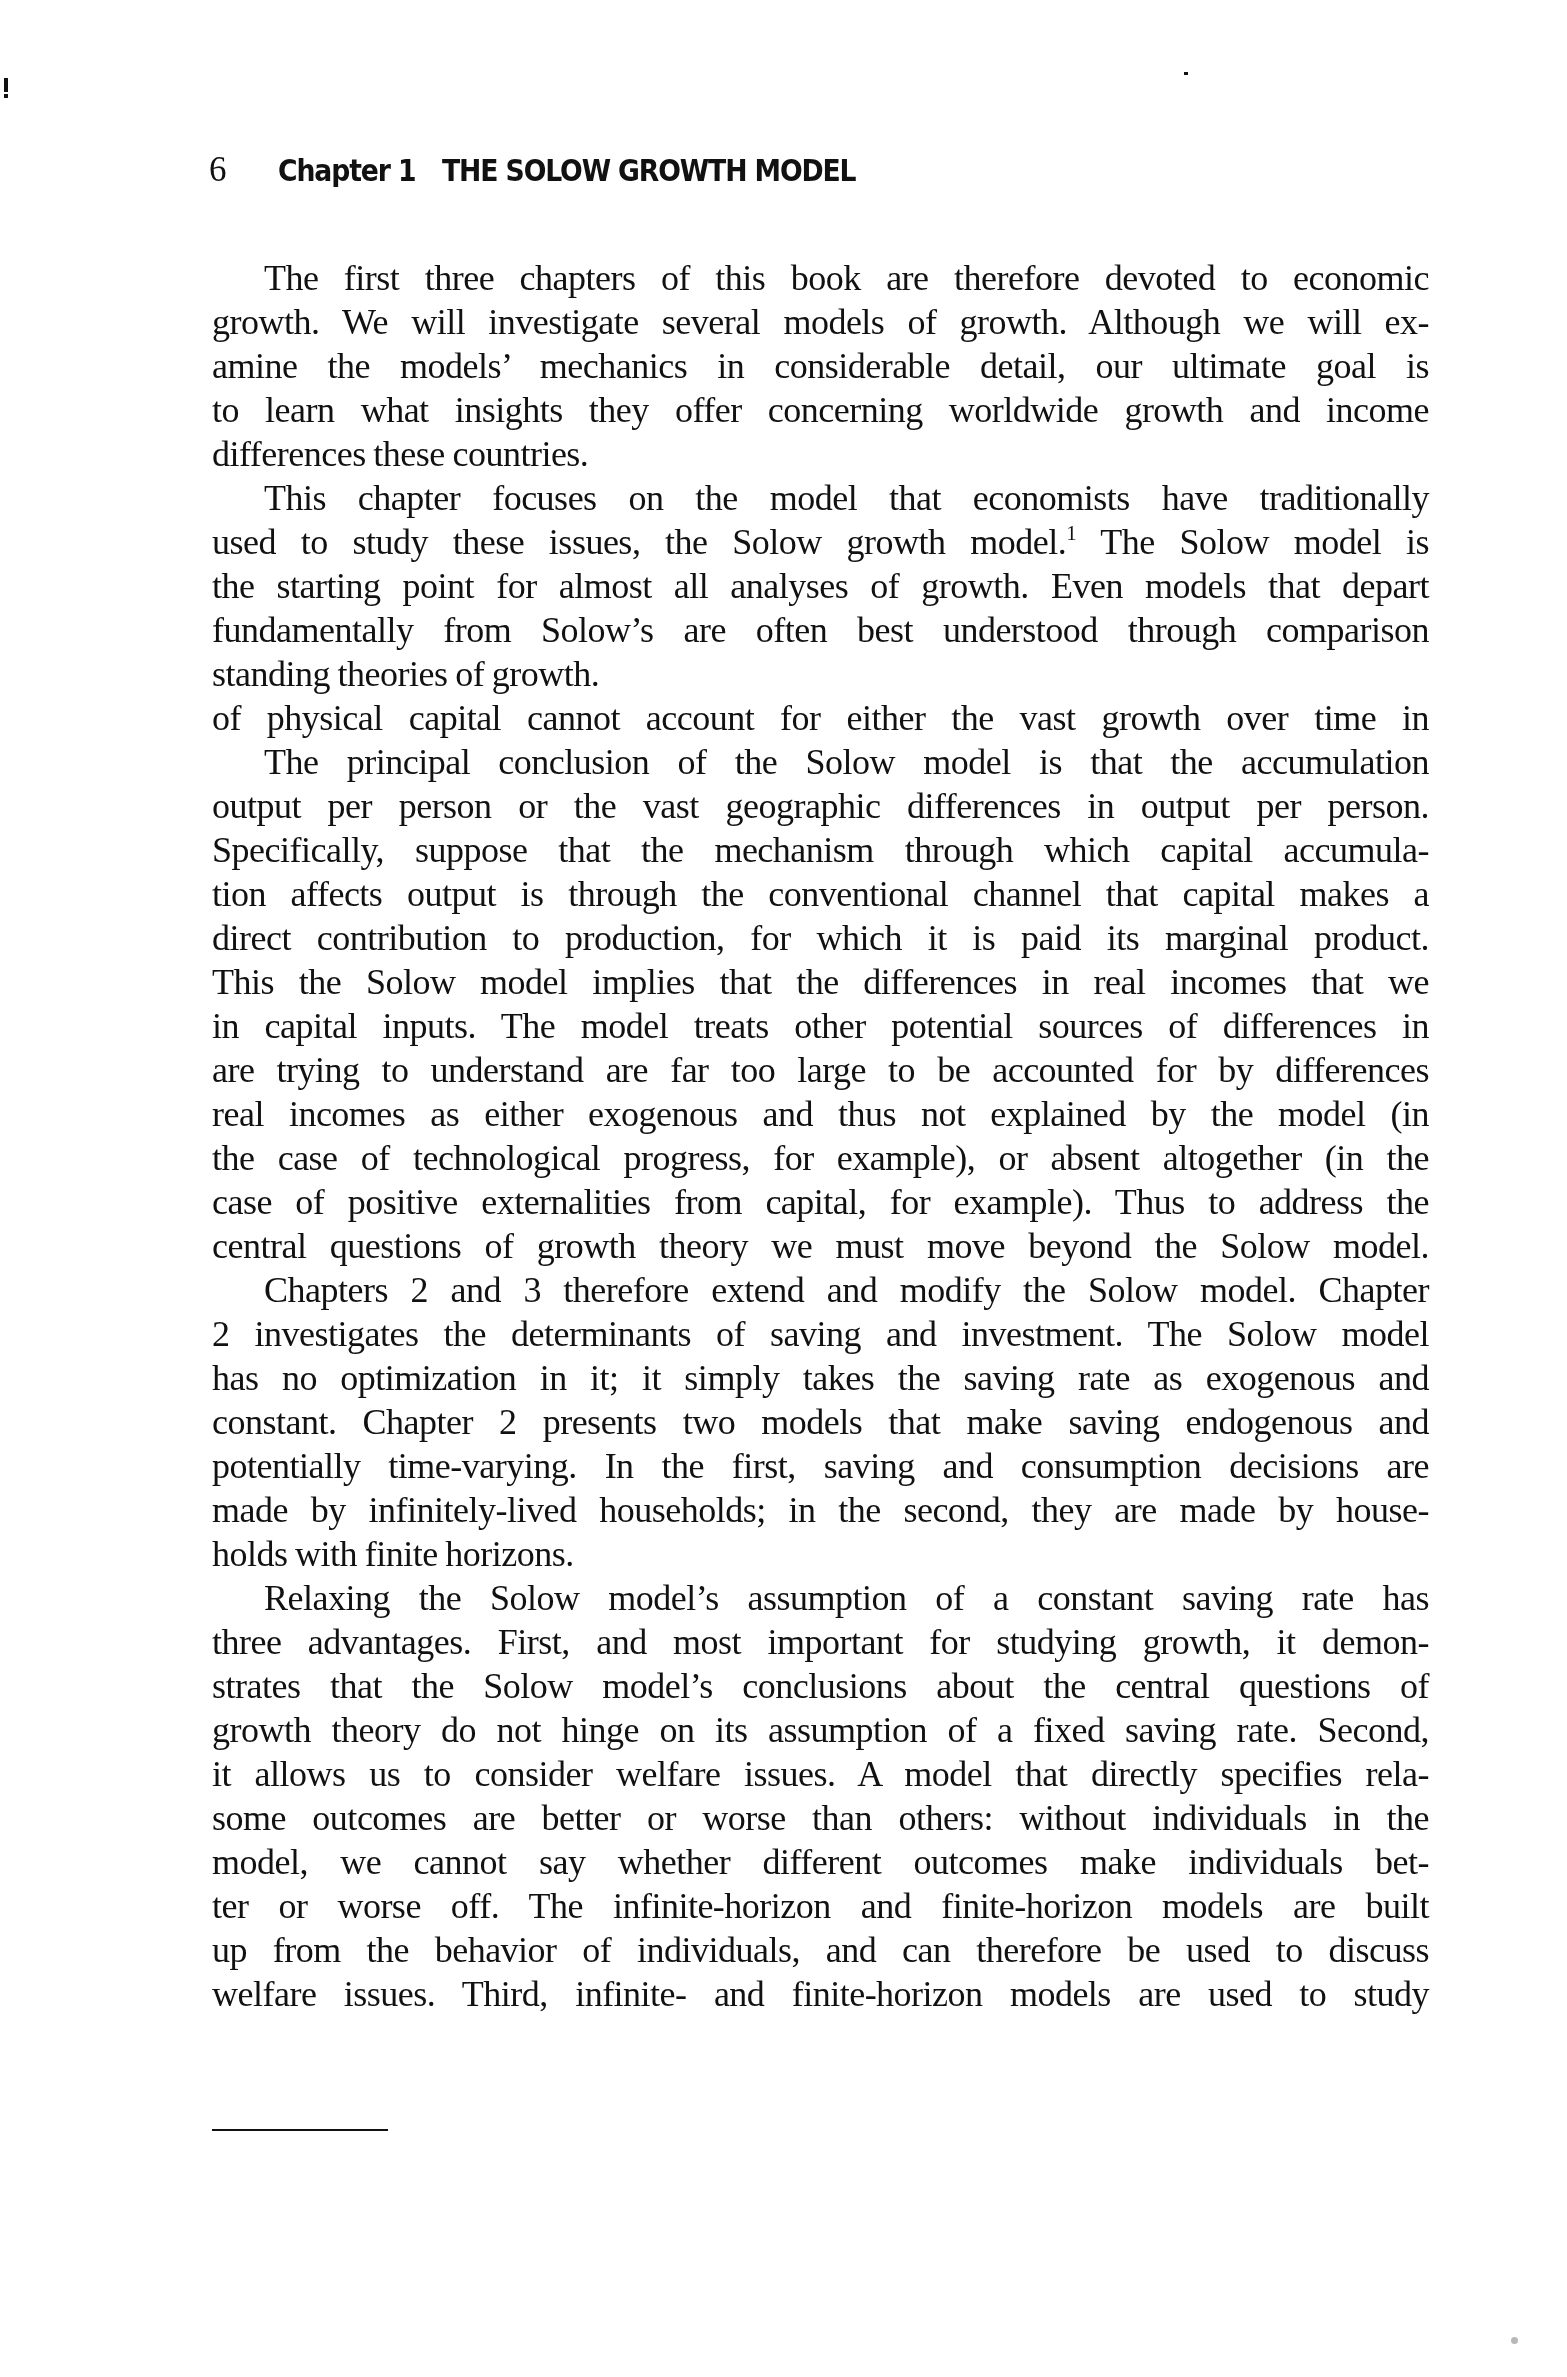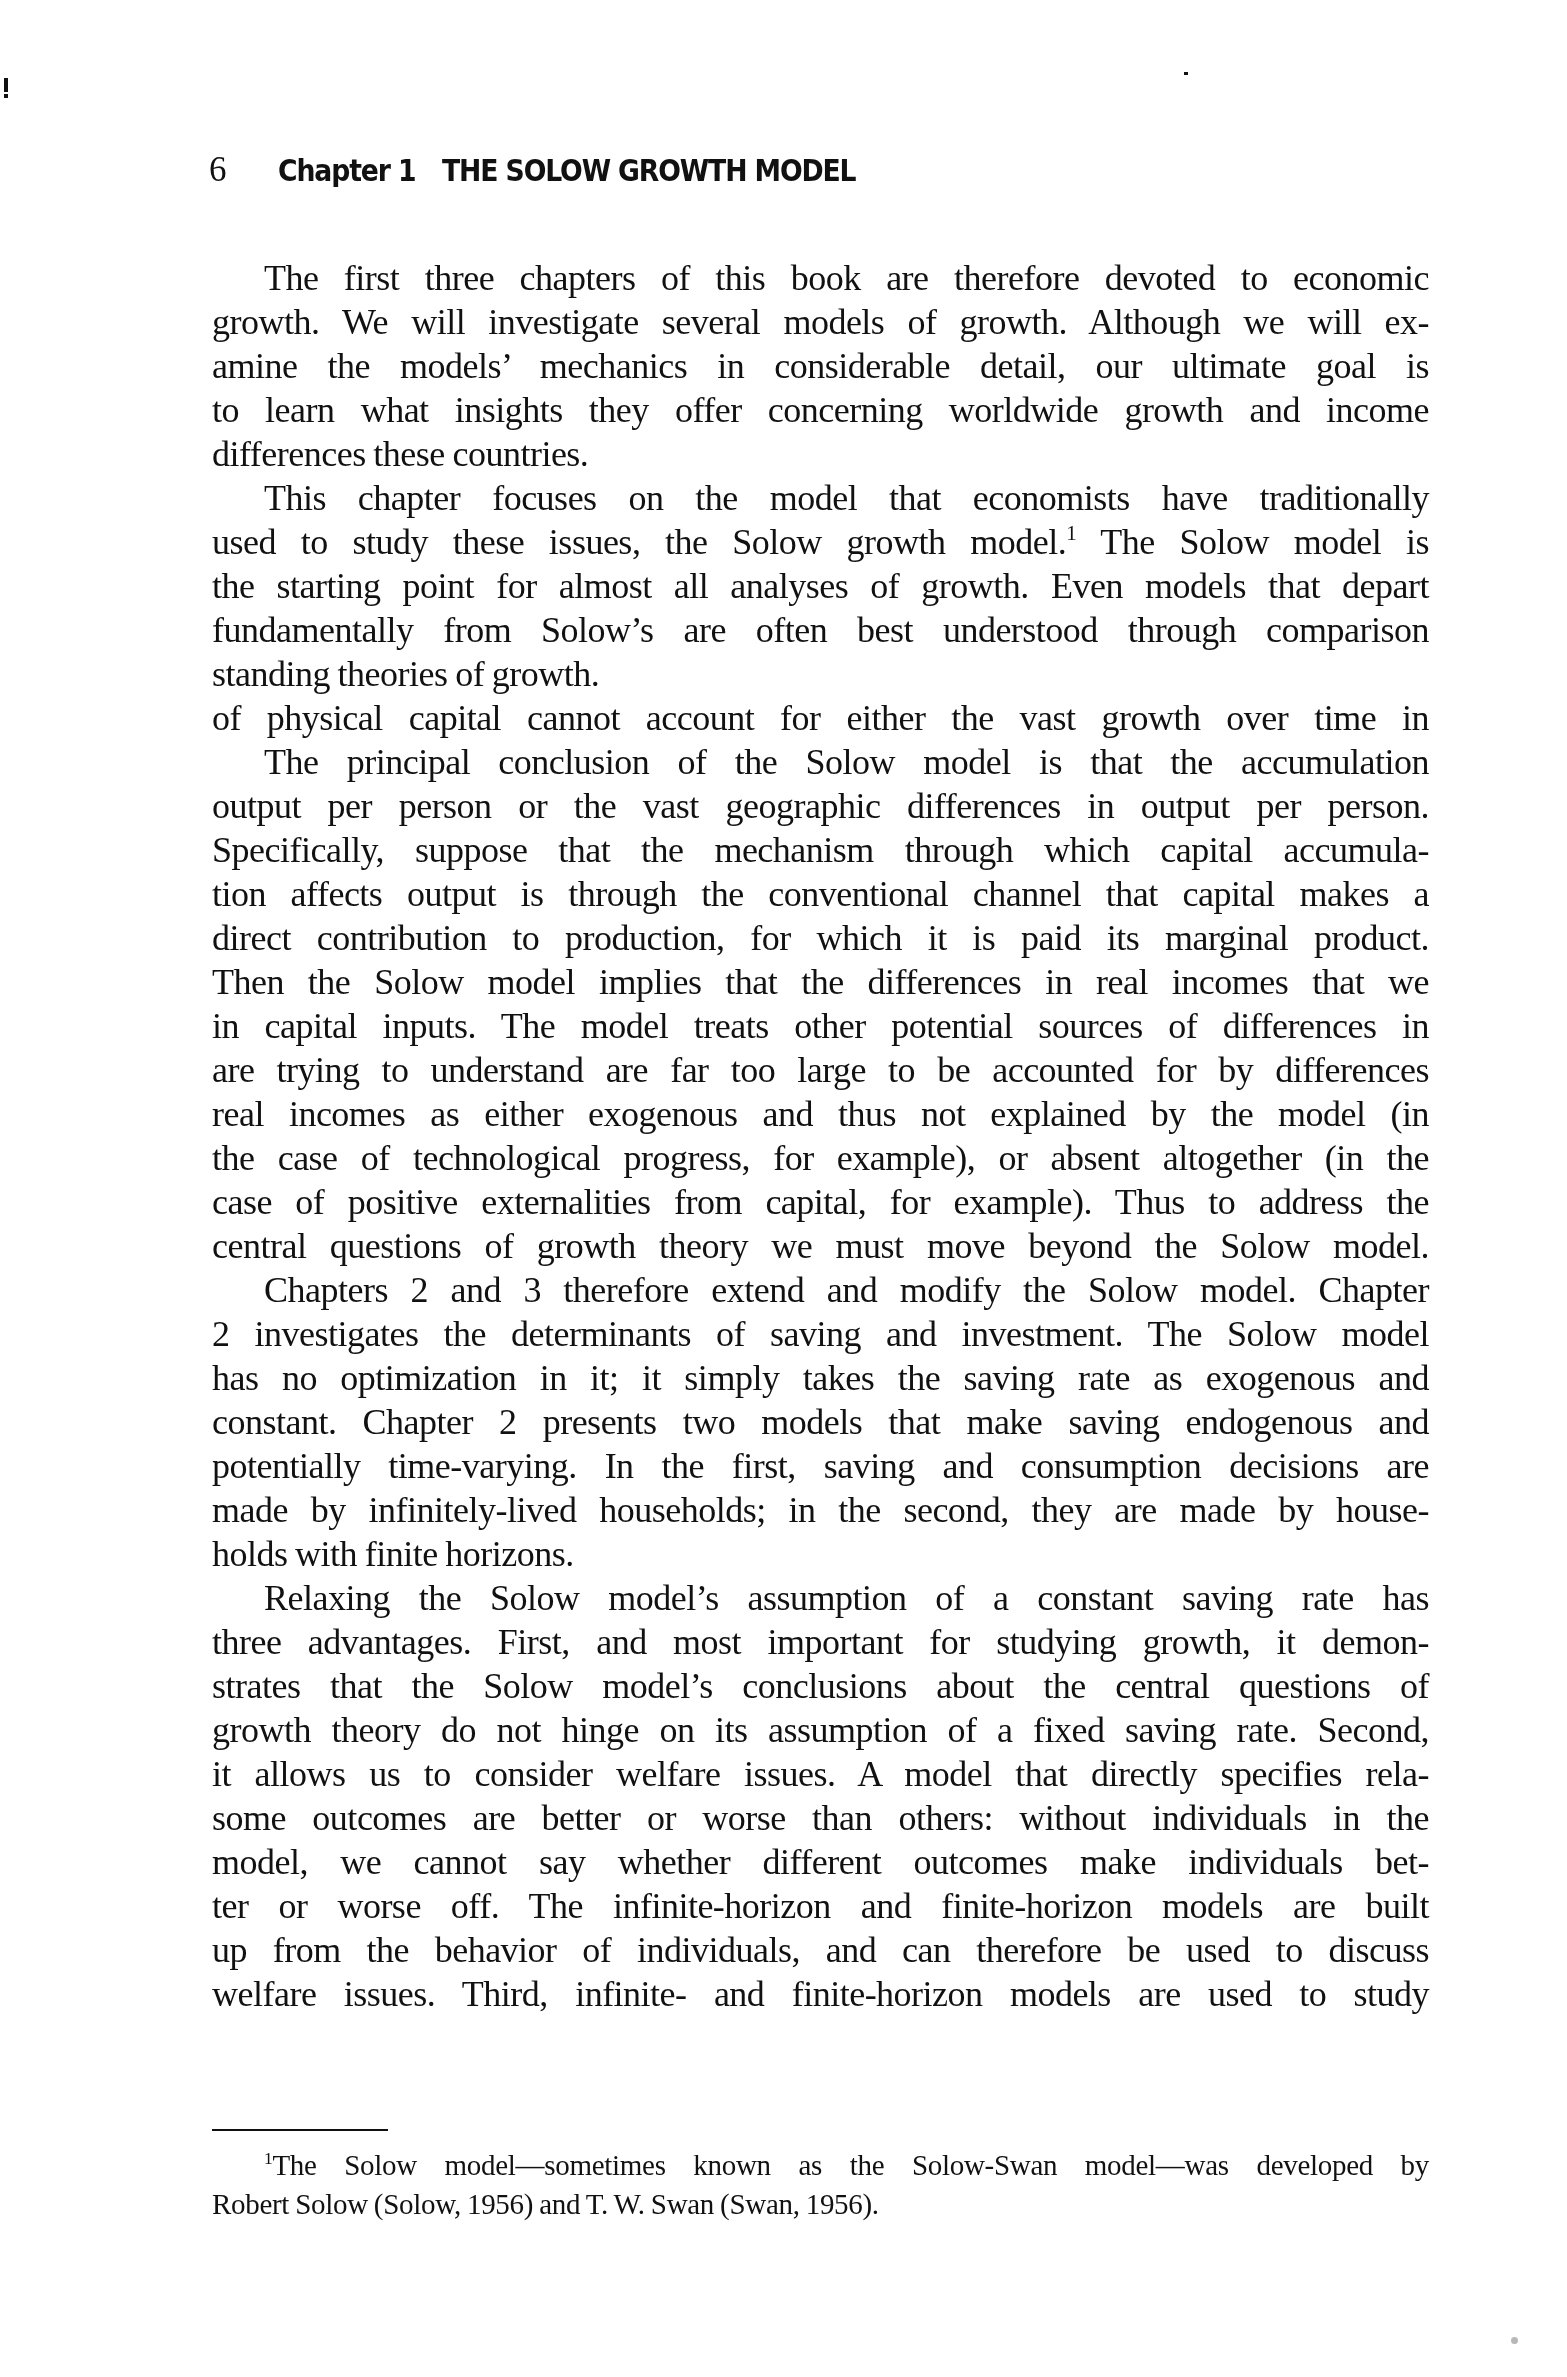--- a/index.html
+++ b/index.html
@@ -56,21 +56,21 @@
       <span class="line last">standing theories of growth.</span>
     </div>
 
     <div>
       <span class="line">of physical capital cannot account for either the vast growth over time in</span>
       <span class="line indent">The principal conclusion of the Solow model is that the accumulation</span>
       <span class="line">output per person or the vast geographic differences in output per person.</span>
       <span class="line">Specifically, suppose that the mechanism through which capital accumula-</span>
       <span class="line">tion affects output is through the conventional channel that capital makes a</span>
       <span class="line">direct contribution to production, for which it is paid its marginal product.</span>
-      <span class="line">Then the Solow model implies that the differences in real incomes that we</span>
+      <span class="line">This the Solow model implies that the differences in real incomes that we</span>
       <span class="line">in capital inputs. The model treats other potential sources of differences in</span>
       <span class="line">are trying to understand are far too large to be accounted for by differences</span>
       <span class="line">real incomes as either exogenous and thus not explained by the model (in</span>
       <span class="line">the case of technological progress, for example), or absent altogether (in the</span>
       <span class="line">case of positive externalities from capital, for example). Thus to address the</span>
       <span class="line">central questions of growth theory we must move beyond the Solow model.</span>
     </div>
 
     <div>
       <span class="line indent">Chapters 2 and 3 therefore extend and modify the Solow model. Chapter</span>
@@ -91,19 +91,15 @@
       <span class="line">some outcomes are better or worse than others: without individuals in the</span>
       <span class="line">model, we cannot say whether different outcomes make individuals bet-</span>
       <span class="line">ter or worse off. The infinite-horizon and finite-horizon models are built</span>
       <span class="line">up from the behavior of individuals, and can therefore be used to discuss</span>
       <span class="line">welfare issues. Third, infinite- and finite-horizon models are used to study</span>
     </div>
   </div>
 
   <div class="rule"></div>
 
-  <div class="footnote">
-    <span class="line indent"><sup class="fn2">1</sup><span>The Solow model—sometimes known as the Solow-Swan model—was developed by</span></span>
-    <span class="line last">Robert Solow (Solow, 1956) and T. W. Swan (Swan, 1956).</span>
-  </div>
 
 </div>
 
 
 </body></html>

